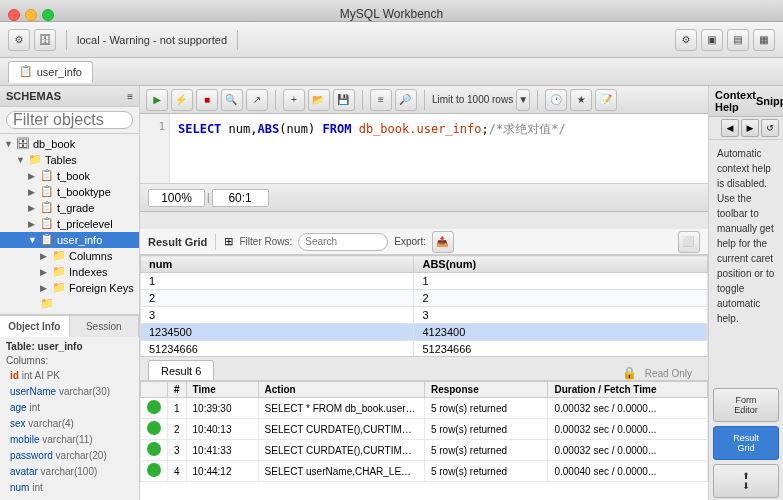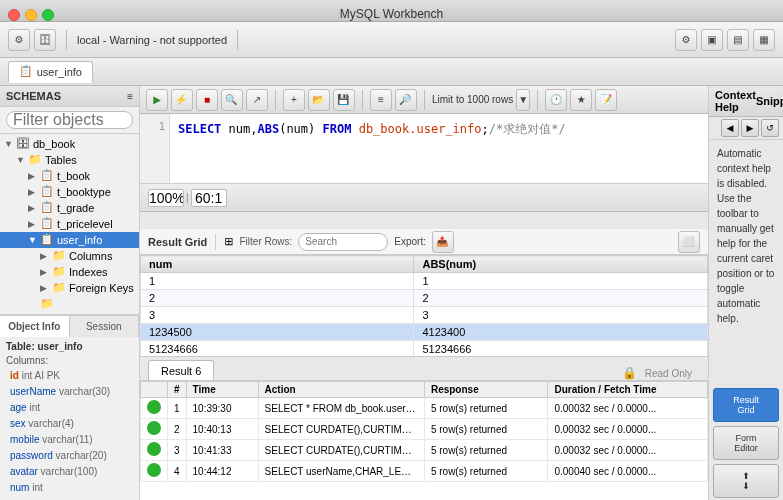--- a/index.html
+++ b/index.html
@@ -107,21 +107,21 @@
     .sql-keyword { color: #0000cc; font-weight: bold; }
     .sql-comment { color: #888; }
     .sql-table { color: #c63300; }
 
     
     .sql-toolbar {
       height: 28px; background: linear-gradient(to bottom, #eee, #ddd);
       border-bottom: 1px solid #bbb; display: flex; align-items: center; padding: 0 8px; gap: 4px;
     }
     .zoom-control { display: flex; align-items: center; gap: 2px; font-size: 10px; }
-    .zoom-input { width: 36px; height: 18px; border: 1px solid #bbb; text-align: center; font-size: 14px; border-radius: 2px; }
+    .zoom-input { width: 57px; height: 18px; border: 1px solid #bbb; text-align: center; font-size: 12px; border-radius: 2px; }
 
     
     .result-area { flex: 1; display: flex; flex-direction: column; overflow: hidden; }
 
     
     .result-toolbar {
       height: 26px; background: #f5f5f5; border-bottom: 1px solid #ccc;
       display: flex; align-items: center; padding: 0 8px; gap: 6px; margin-top: 17px;
     }
     .result-toolbar-label { font-size: 11px; font-weight: 600; color: #333; }
@@ -540,23 +540,23 @@
     <div style="display:flex;align-items:center;justify-content:flex-end;padding:2px 4px;background:#e8e8e8;border-bottom:1px solid #ccc;gap:2px;">
       <div class="right-panel-btn">◀</div>
       <div class="right-panel-btn">▶</div>
       <div class="right-panel-btn">↺</div>
     </div>
     <div class="ctx-help-body">
       <span>Automatic context help is disabled. Use the toolbar to manually get help for the current caret position or to toggle automatic help.</span>
     </div>
     <div style="flex:1"></div>
     <div class="right-side-actions">
+      <div class="right-side-btn">
+        Form<br>Editor
+      </div>
       <div class="right-side-btn" style="background:#3b7fd4;color:#fff;border-color:#2a6cc4;">
         Result<br>Grid
       </div>
-      <div class="right-side-btn">
-        Form<br>Editor
-      </div>
       <div class="right-side-btn">⬆<br>⬇</div>
     </div>
   </div>
 
 </div>
 
 </body></html>

